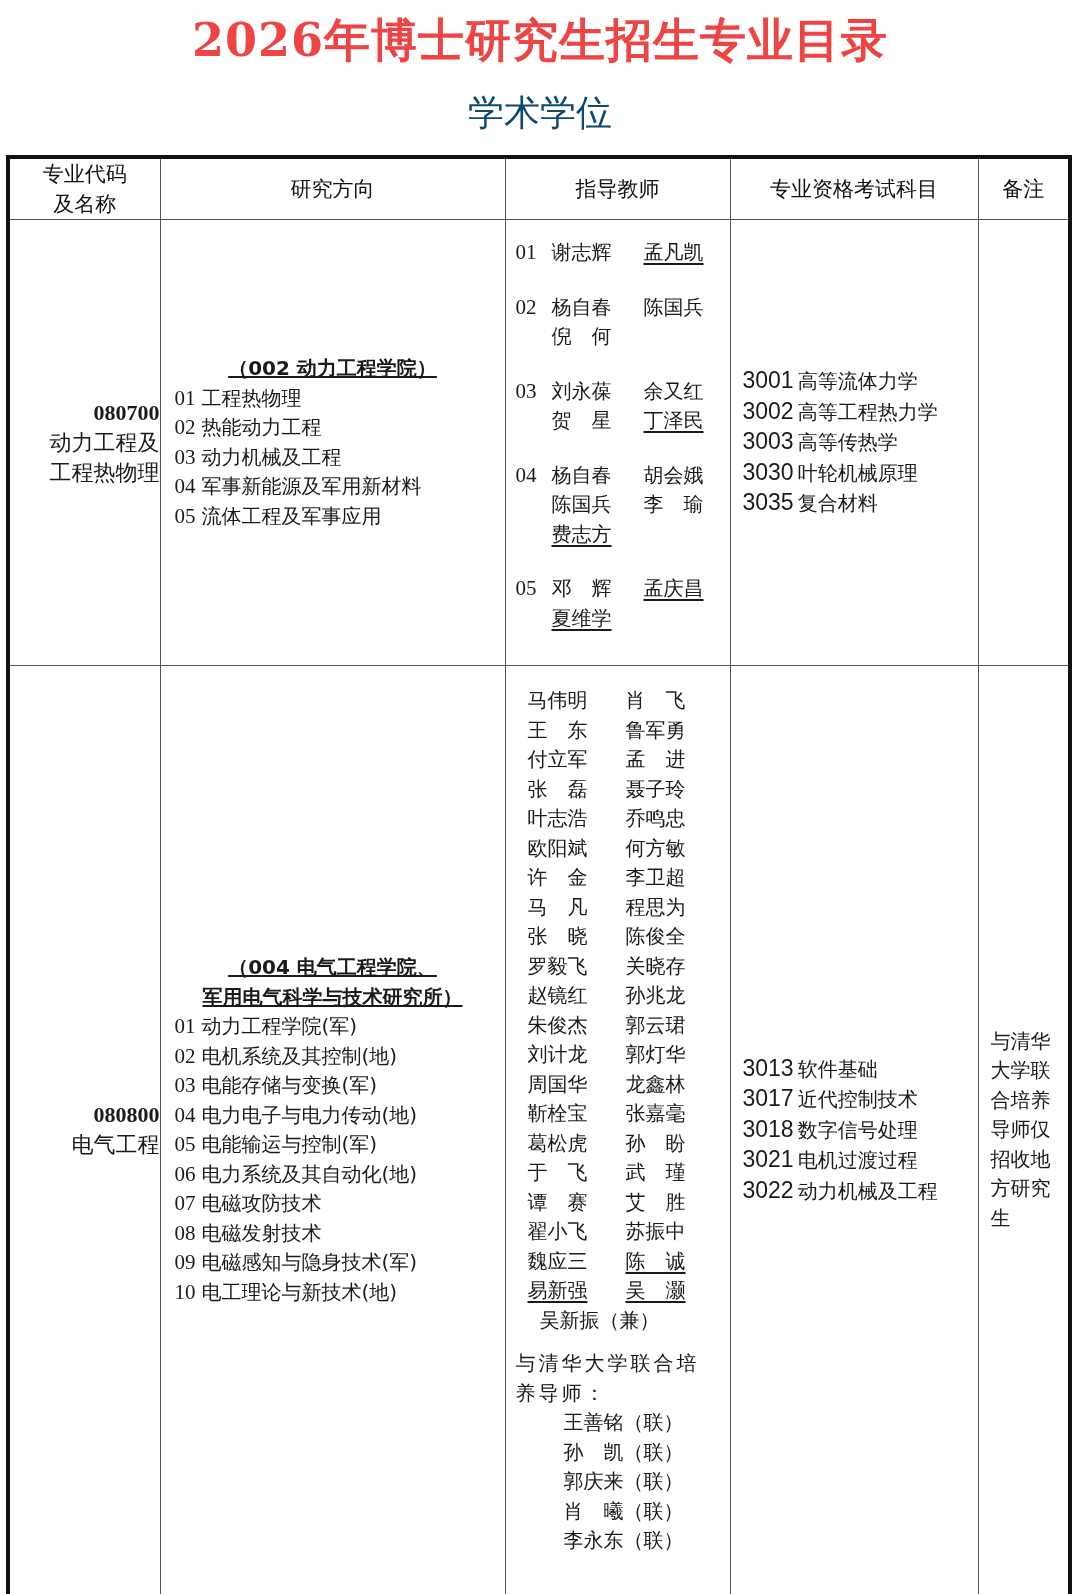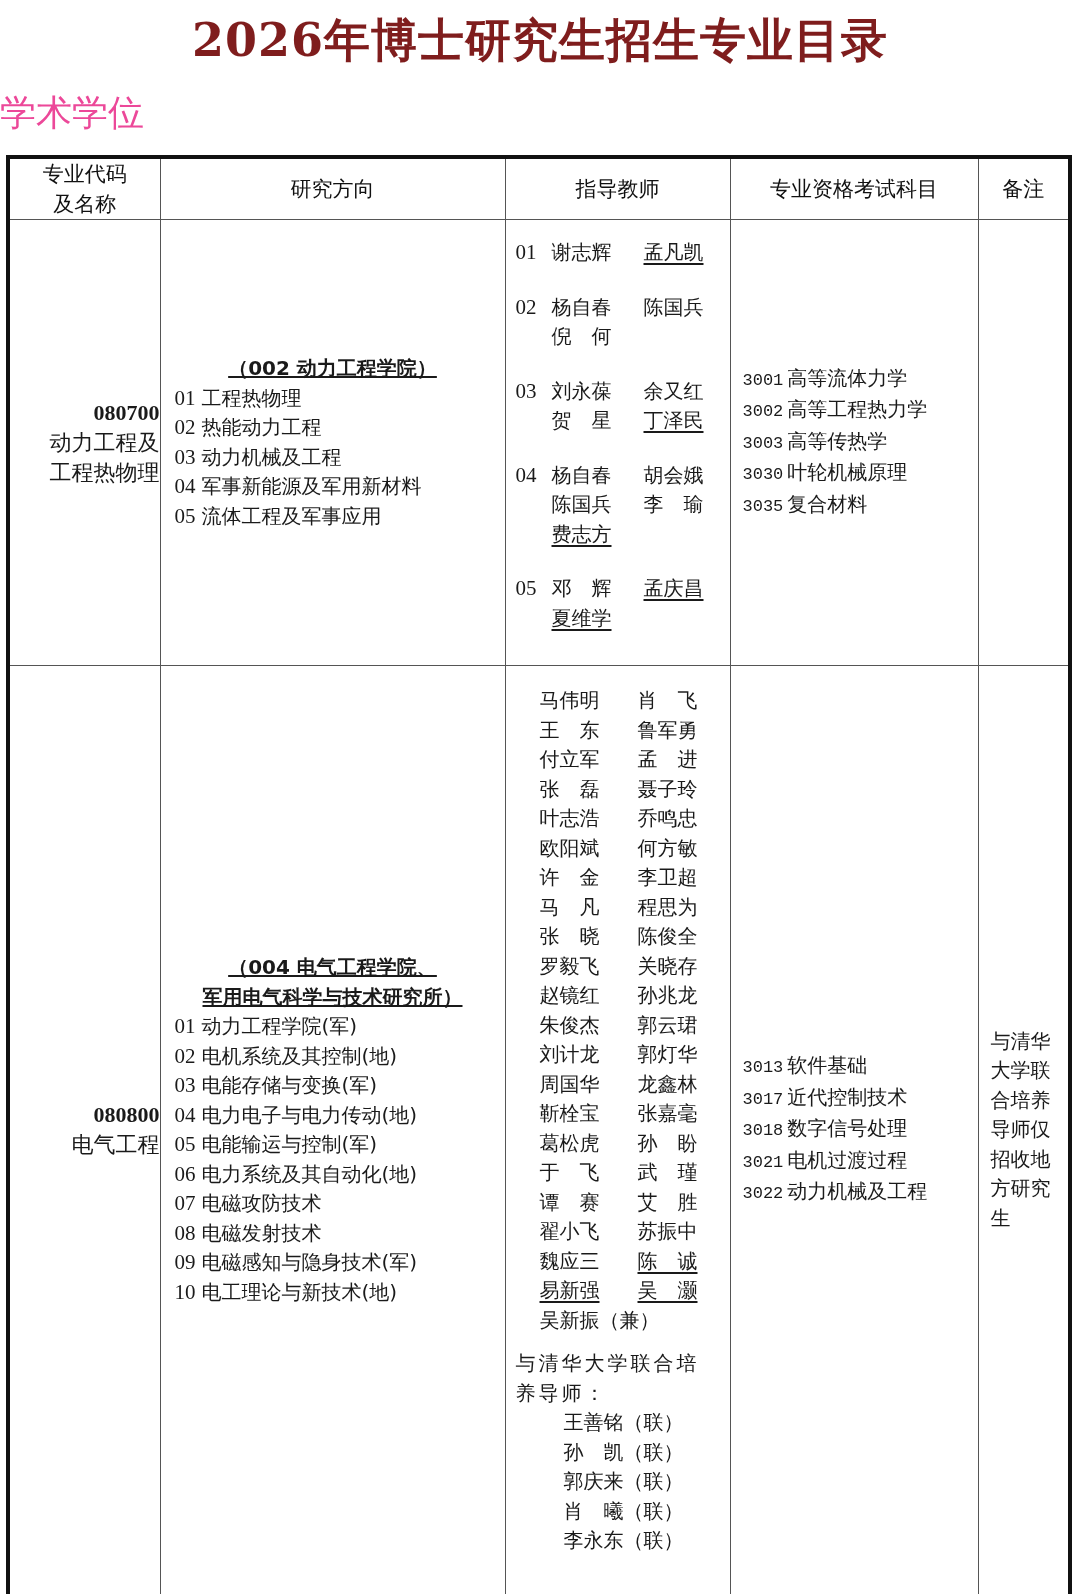--- a/index.html
+++ b/index.html
@@ -5,26 +5,26 @@
   html, body { margin: 0; padding: 0; background: #ffffff; }
   body {
     width: 1080px; height: 1594px; position: relative; overflow: hidden;
     font-family: "DejaVu Serif", "Liberation Serif", serif;
     color: #1a1a1a;
   }
   .title {
     position: absolute; top: 10px; left: 0; width: 1080px; text-align: center;
     font-family: "DejaVu Serif", "Liberation Serif", serif;
     font-weight: bold; font-size: 46px; line-height: 60px; letter-spacing: 1px;
-    color: #7f1d1d;
+    color: #ef4444;
   }
   .subtitle {
-    position: absolute; top: 88px; left: 0; width: 1080px; text-align: left;
+    position: absolute; top: 88px; left: 0; width: 1080px; text-align: center;
     font-family: "DejaVu Sans", "Liberation Sans", sans-serif;
-    font-size: 36px; line-height: 50px; color: #ec4899;
+    font-size: 36px; line-height: 50px; color: #0c4a6e;
   }
   table.catalog {
     position: absolute; top: 155px; left: 6px; width: 1066px; height: 1443px;
     border-collapse: collapse; table-layout: fixed;
     border: 4px solid #111;
   }
   table.catalog td, table.catalog th {
     border: 1.5px solid #555; padding: 0; vertical-align: middle;
   }
   th {
@@ -42,25 +42,25 @@
   .code-name { display: block; font-family: "DejaVu Sans", "Liberation Sans", sans-serif; font-size: 22px; }
   .cell-dir { padding-left: 14px !important; font-size: 20px; line-height: 29.5px; }
   .dept { font-weight: bold; text-align: center; padding-right: 14px; font-family: "DejaVu Sans", "Liberation Sans", sans-serif; font-size: 20px; text-decoration: underline; }
   .dir-item { display: block; font-family: "DejaVu Sans", "Liberation Sans", sans-serif; font-size: 20px; white-space: nowrap; }
   .dir-num { font-family: "Liberation Serif", serif; font-size: 21px; margin-right: 6px; }
   .cell-adv { font-family: "DejaVu Sans", "Liberation Sans", sans-serif; font-size: 20px; line-height: 29.5px; vertical-align: top !important; }
   .adv-group { display: grid; grid-template-columns: 36px 92px 92px; margin: 0 0 0 10px; }
   .adv-group .gnum { font-family: "Liberation Serif", serif; font-size: 21px; }
   .adv-name { white-space: nowrap; }
   .u { text-decoration: underline; text-underline-offset: 4px; }
-  .adv-list { display: grid; grid-template-columns: 98px 92px; margin-left: 34px; }
+  .adv-list { display: grid; grid-template-columns: 98px 92px; margin-left: 22px; }
   .adv-joint-label { margin: 14px 10px 0 10px; letter-spacing: 3px; }
   .adv-joint-list { margin-left: 58px; }
   .cell-exam { padding-left: 12px !important; font-family: "DejaVu Sans", "Liberation Sans", sans-serif; font-size: 20px; line-height: 29.5px; }
-  .exam-code { font-family: Liberation Mono, monospace; font-size: 17px; margin-right: 4px; }
+  .exam-code { font-family: Liberation Sans, sans-serif; font-size: 23px; margin-right: 4px; }
   .exam-item { display: block; white-space: nowrap; }
   .cell-note { font-family: "DejaVu Sans", "Liberation Sans", sans-serif; font-size: 20px; line-height: 29.5px; padding: 0 12px !important; text-align: left; margin-left: 8px; }
 </style>
 </head>
 <body>
 
 <div class="title">2026年博士研究生招生专业目录</div>
 <div class="subtitle">学术学位</div>
 
 <table class="catalog">

